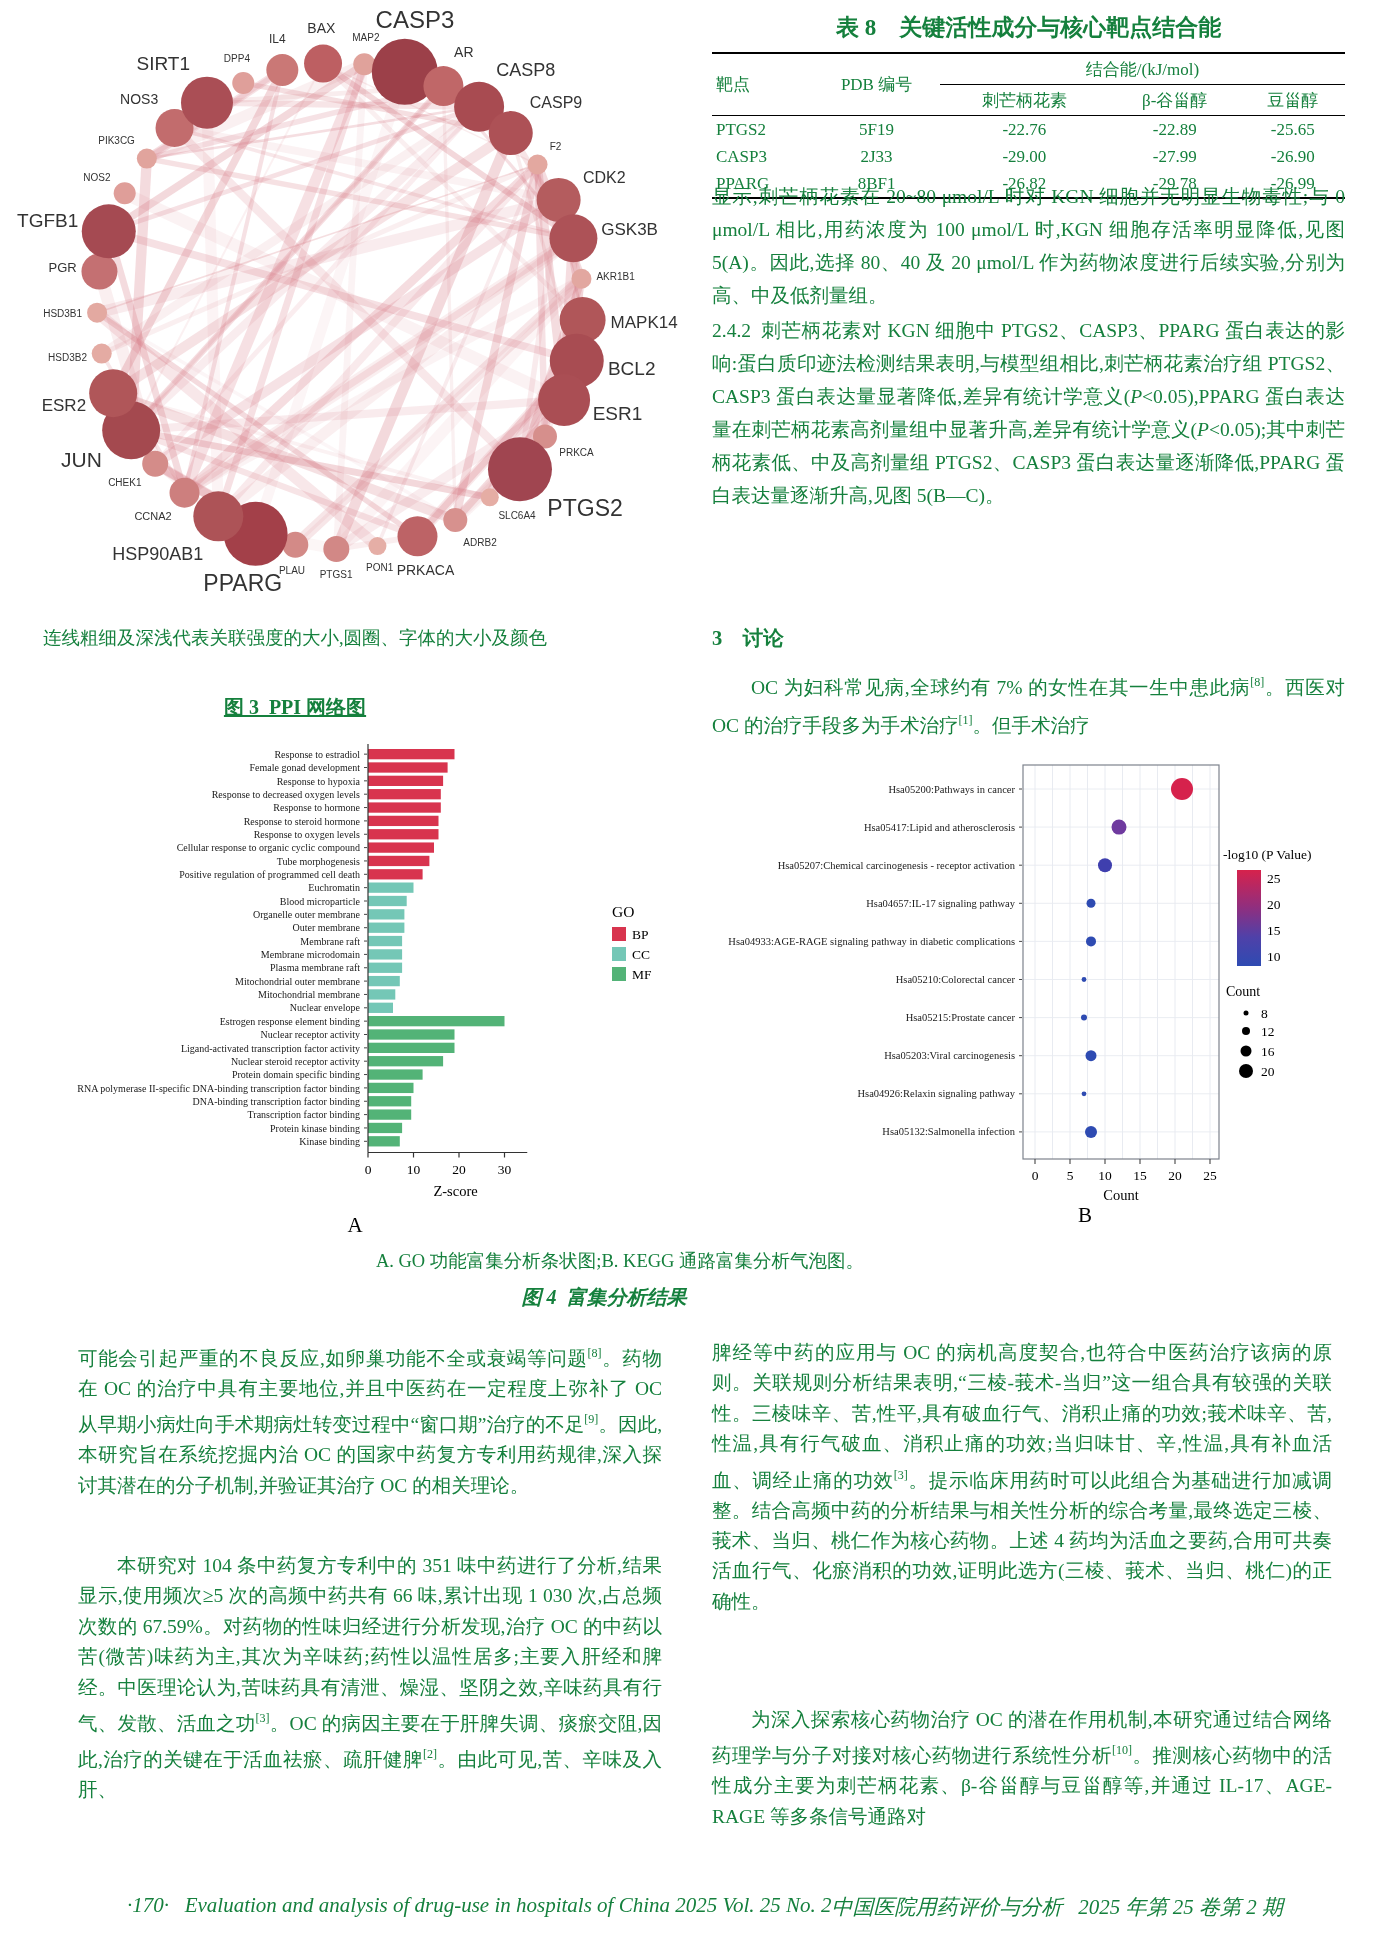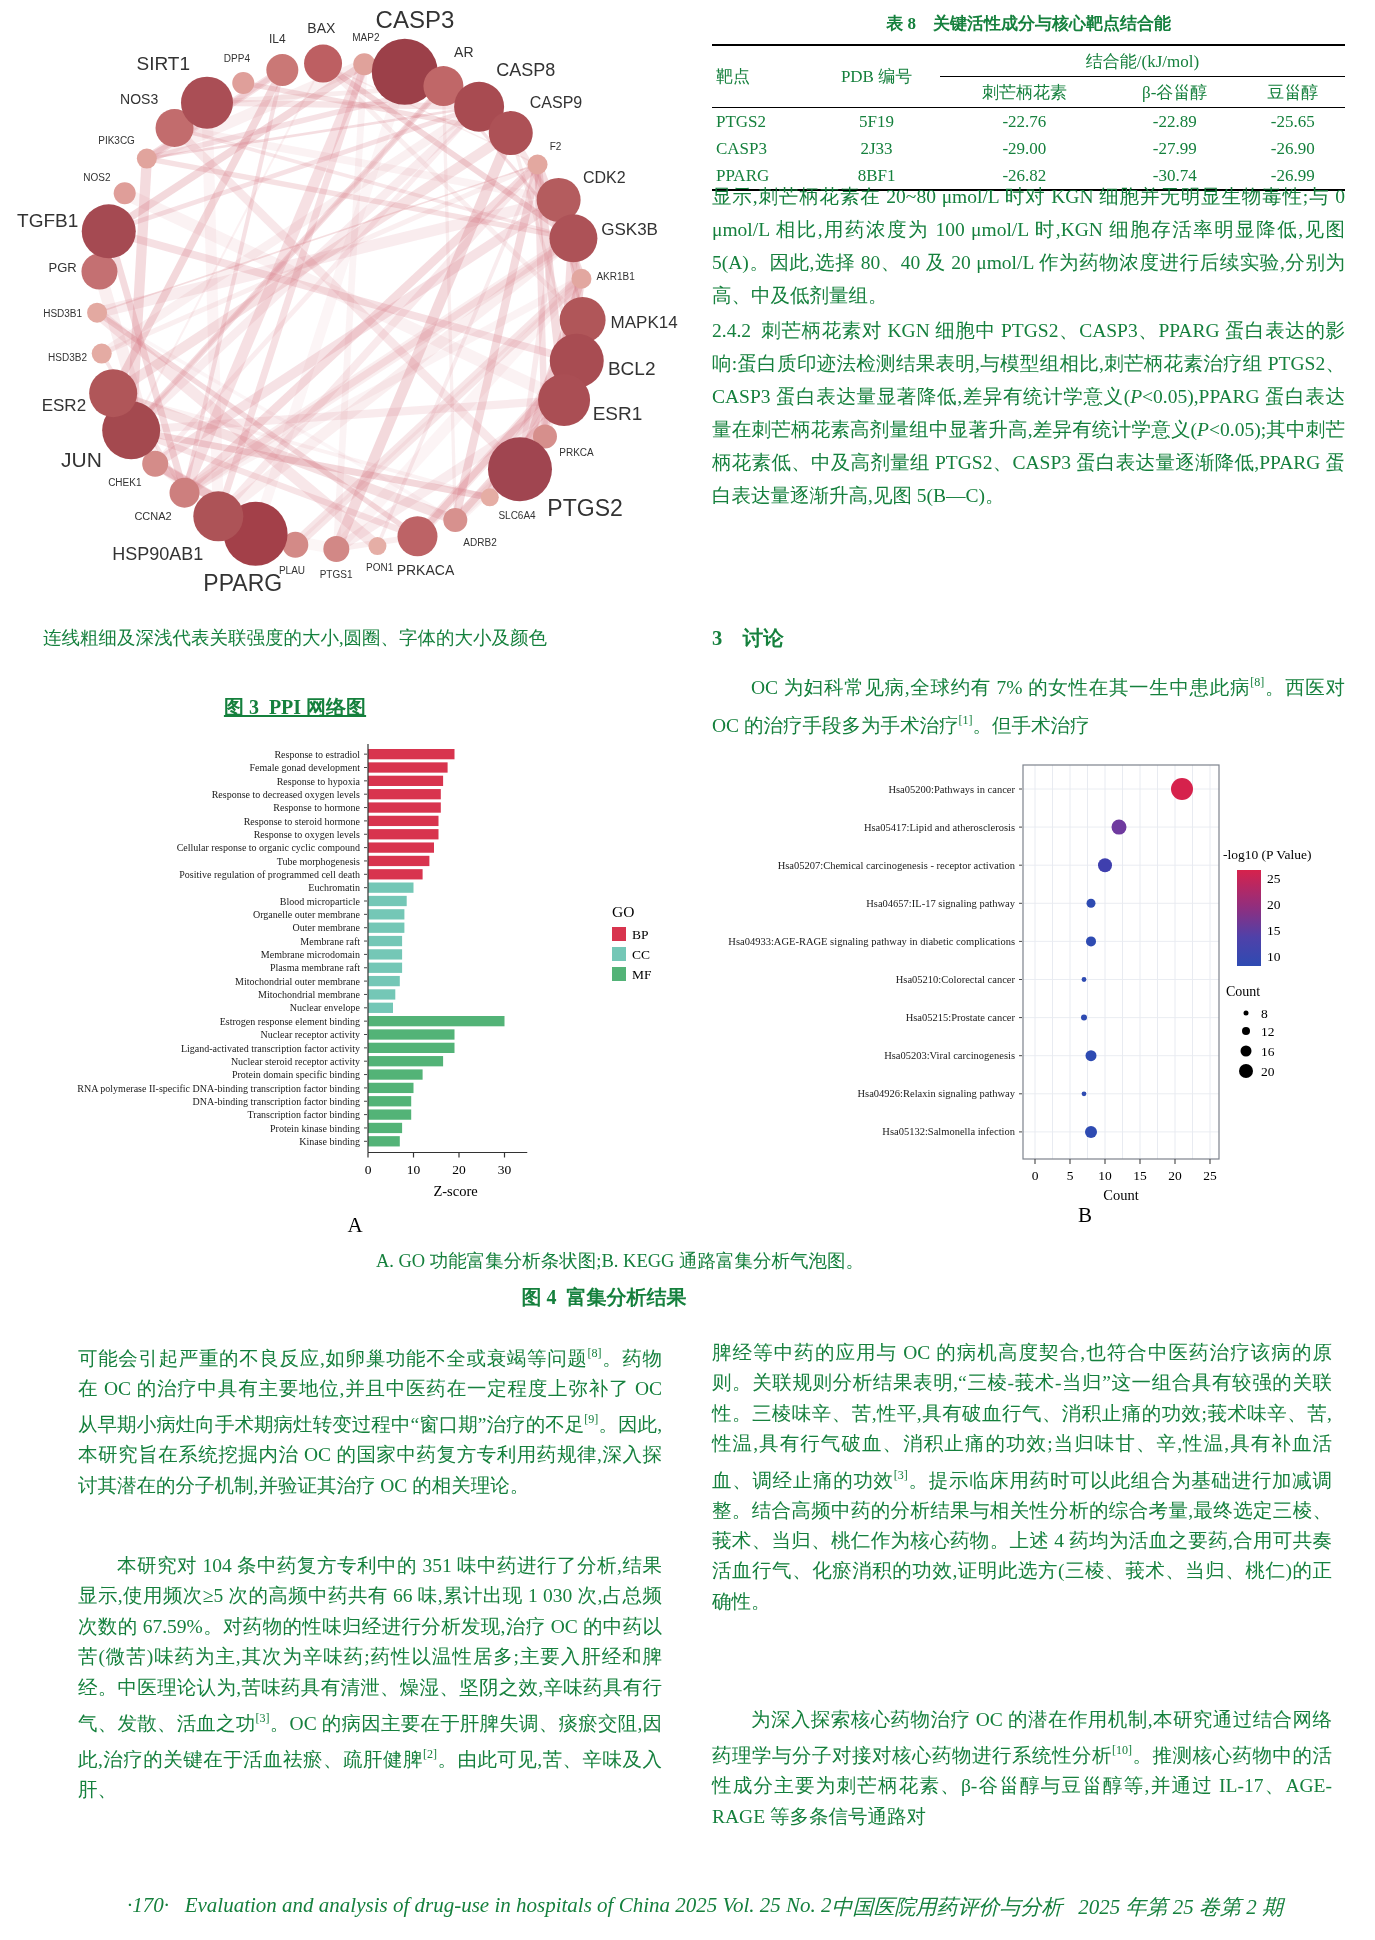--- a/index.html
+++ b/index.html
@@ -7,39 +7,39 @@
         font-family:"Liberation Serif",serif;color:#15803d;overflow:hidden;}
   svg{overflow:visible;display:block;}
   svg text{font-family:"Liberation Serif",serif;}
   svg text.sans{font-family:"Liberation Sans",sans-serif;}
   #ppi-svg{position:absolute;left:22px;top:4px;}
   .fig3-note{position:absolute;left:28px;top:622px;width:534px;text-align:center;
              font-size:18.5px;line-height:33px;}
   .fig-title{font-weight:bold;font-size:20px;text-align:center;}
   .fig3-title{position:absolute;left:28px;top:694px;width:534px;text-decoration:underline;}
   .right-top{position:absolute;left:712px;top:12px;width:633px;}
-  .tbl-title{text-align:center;font-weight:bold;font-size:17px;margin:0 0 9px 0;}
+  .tbl-title{text-align:center;font-weight:bold;font-size:23px;margin:0 0 9px 0;}
   .t8{width:100%;border-collapse:collapse;border-top:2.4px solid #000;border-bottom:2.4px solid #000;font-size:17px;}
   .t8 th,.t8 td{font-weight:normal;padding:3.5px 2px;text-align:center;}
   .t8 th.rs{border-bottom:1.3px solid #000;}
   .t8 th.first,.t8 td.first{text-align:left;padding-left:4px;}
   .t8 .h-span{border-bottom:1.1px solid #000;}
   .t8 .h-bot th{border-bottom:1.3px solid #000;}
   .para{font-size:19.5px;line-height:33px;text-align:justify;margin:0;}
   .para sup{font-size:0.62em;}
   .indent{text-indent:2em;}
   .abs{position:absolute;}
   .rt-p1{left:712px;top:180px;width:633px;}
   .rt-p2{left:712px;top:314px;width:633px;}
   .rt-h{left:712px;top:624px;width:633px;font-weight:bold;font-size:20.5px;}
   .rt-p3{left:712px;top:666px;width:633px;}
   #go-svg{position:absolute;left:60px;top:733px;}
   #kegg-svg{position:absolute;left:660px;top:747px;}
   .fig4-note{position:absolute;left:0;top:1248px;width:1240px;text-align:center;font-size:18.5px;}
-  .fig4-title{position:absolute;left:0;top:1284px;width:1208px;}
+  .fig4-title{position:absolute;left:0;top:1284px;width:1208px;font-style:italic;}
   .bl{left:78px;top:1338px;width:584px;}
   .bl2{left:78px;top:1551px;width:584px;}
   .br{left:712px;top:1338px;width:620px;}
   .br2{left:712px;top:1705px;width:620px;}
   .bot-col .para{line-height:30.4px;}
   .footer{position:absolute;left:78px;top:1893px;width:1254px;display:flex;
           justify-content:center;font-size:21px;font-style:italic;}
 </style>
 </head>
 <body>
@@ -248,21 +248,21 @@
             <td class="first">CASP3</td>
             <td>2J33</td>
             <td>-29.00</td>
             <td>-27.99</td>
             <td>-26.90</td>
           </tr>
           <tr>
             <td class="first">PPARG</td>
             <td>8BF1</td>
             <td>-26.82</td>
-            <td>-30.74</td>
+            <td>-29.78</td>
             <td>-26.99</td>
           </tr>
         </tbody>
     </table>
   </div>
 
   <p class="para abs rt-p1">显示,刺芒柄花素在 20~80 μmol/L 时对 KGN 细胞并无明显生物毒性;与 0 μmol/L 相比,用药浓度为 100 μmol/L 时,KGN 细胞存活率明显降低,见图 5(A)。因此,选择 80、40 及 20 μmol/L 作为药物浓度进行后续实验,分别为高、中及低剂量组。</p>
   <p class="para abs rt-p2">2.4.2 刺芒柄花素对 KGN 细胞中 PTGS2、CASP3、PPARG 蛋白表达的影响:蛋白质印迹法检测结果表明,与模型组相比,刺芒柄花素治疗组 PTGS2、CASP3 蛋白表达量显著降低,差异有统计学意义(<i>P</i>&lt;0.05),PPARG 蛋白表达量在刺芒柄花素高剂量组中显著升高,差异有统计学意义(<i>P</i>&lt;0.05);其中刺芒柄花素低、中及高剂量组 PTGS2、CASP3 蛋白表达量逐渐降低,PPARG 蛋白表达量逐渐升高,见图 5(B—C)。</p>
   <div class="abs rt-h">3 讨论</div>
   <p class="para abs rt-p3 indent">OC 为妇科常见病,全球约有 7% 的女性在其一生中患此病<sup>[8]</sup>。西医对 OC 的治疗手段多为手术治疗<sup>[1]</sup>。但手术治疗</p>

